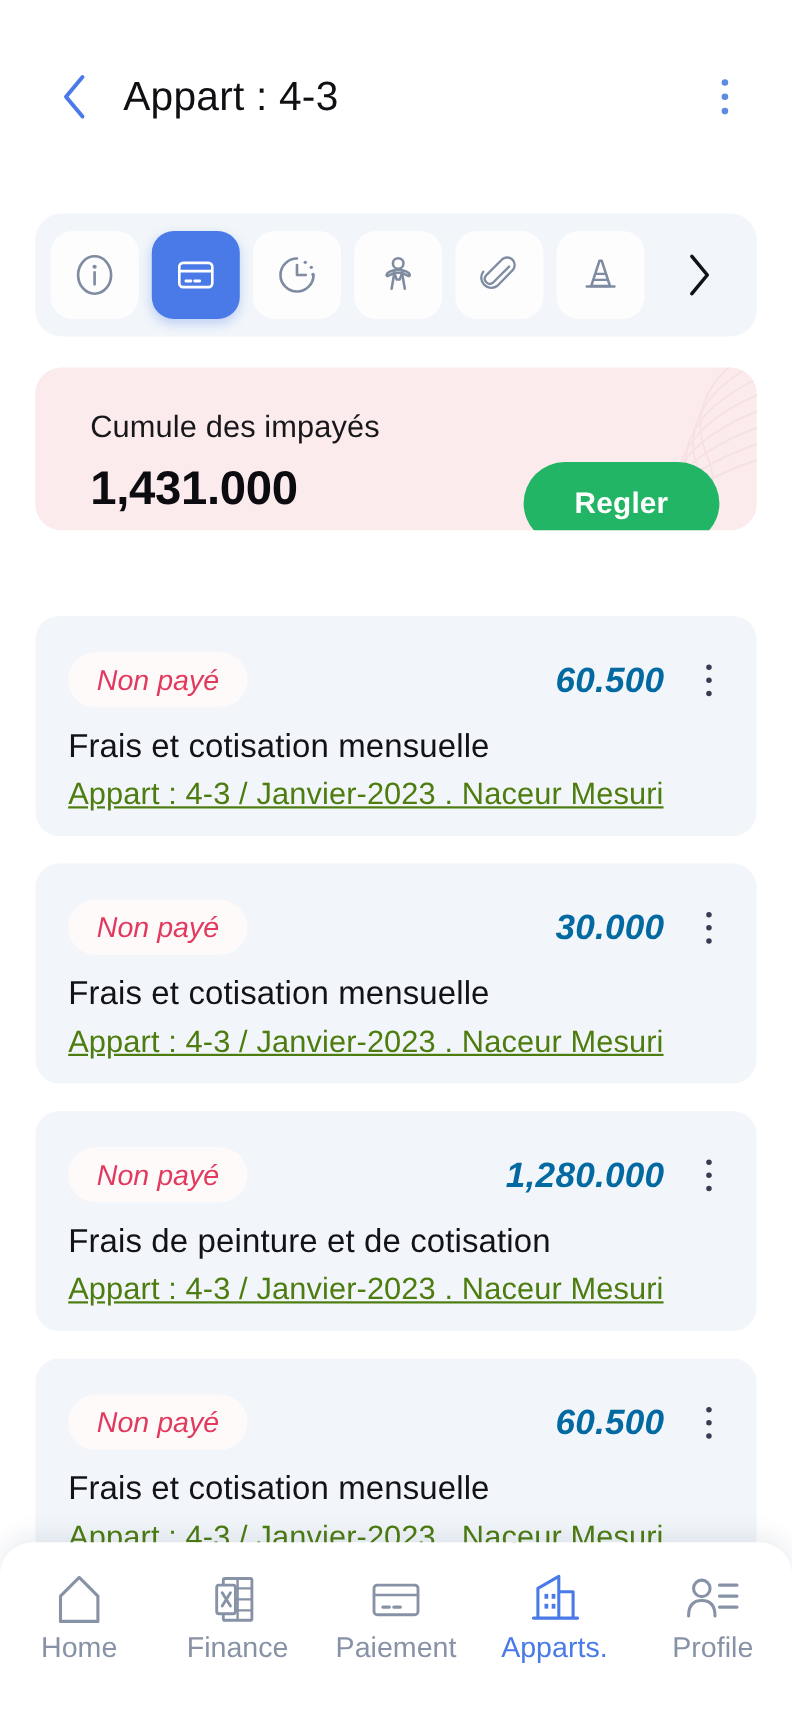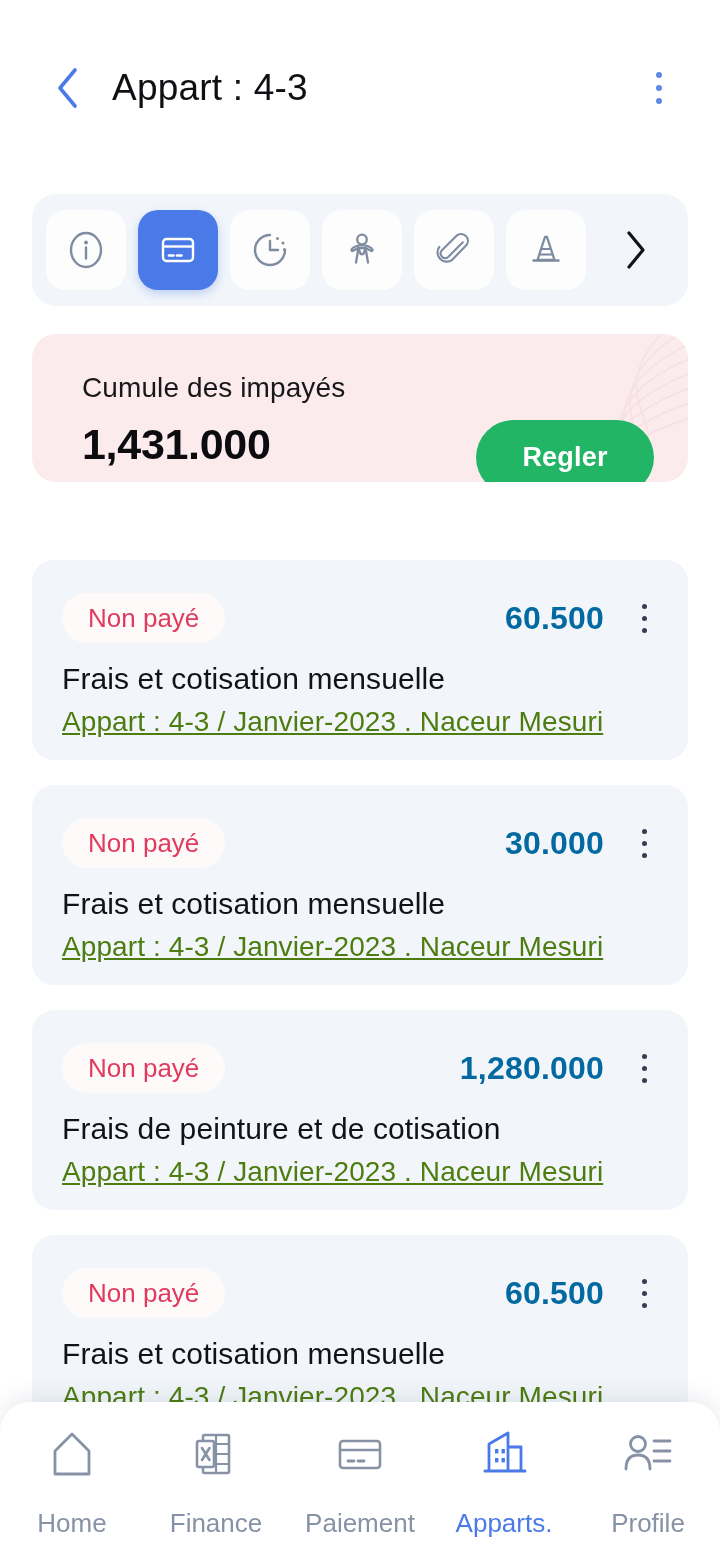--- a/index.html
+++ b/index.html
@@ -159,20 +159,21 @@
     border-radius: 22px;
     margin-bottom: 25px;
     position: relative;
     padding: 30px 30px 0 30px;
     cursor: pointer;
   }
   .pay-row-top {
     display: flex;
     align-items: center;
     height: 56px;
+    font-style: italic;
   }
   .badge {
     background: #FEFAFA;
     border-radius: 30px;
     padding: 12px 26px;
     font-size: 26px;
     color: #E13A5E;
     font-weight: 400;
     line-height: 1;
   }
@@ -228,21 +229,21 @@
     display: flex;
     align-items: flex-start;
     padding-top: 26px;
     z-index: 5;
   }
   .nav-item {
     flex: 1 1 0;
     display: flex;
     flex-direction: column;
     align-items: center;
-    gap: 28px;
+    gap: 2px;
     cursor: pointer;
   }
   .nav-icon { height: 52px; display: flex; align-items: center; }
   .nav-icon svg { display: block; }
   .nav-label {
     font-size: 26px;
     color: #8792A6;
     font-weight: 400;
   }
   .nav-item.active .nav-label { color: #4A7AE8; }

